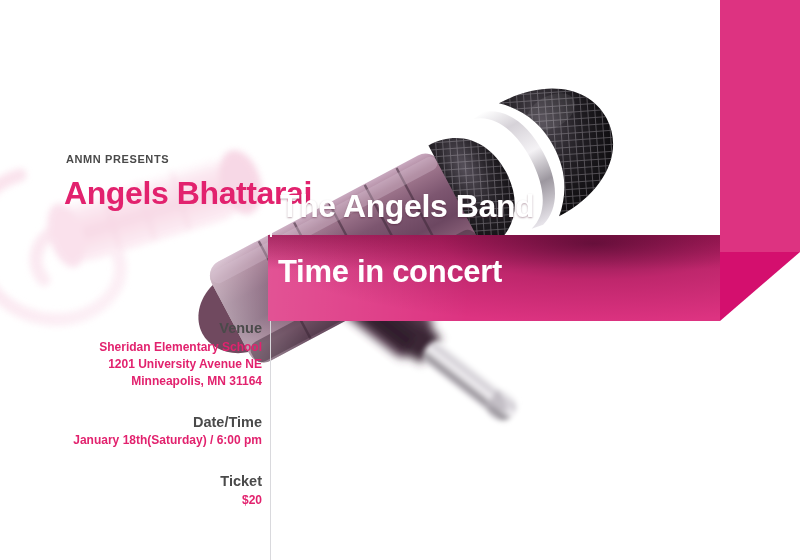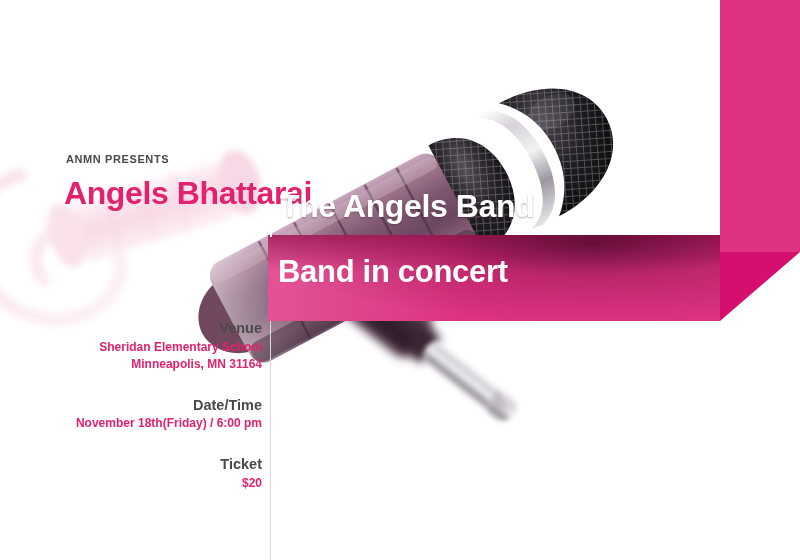--- a/index.html
+++ b/index.html
@@ -321,31 +321,32 @@
   <div class="pink-right-col"></div>
   <div class="pink-band"></div>
   <div class="pink-band-right"></div>
 
   <div class="v-rule-title"></div>
   <div class="v-rule-details"></div>
 
   <div class="presents">ANMN PRESENTS</div>
   <div class="artist">Angels Bhattarai</div>
   <div class="band">The Angels Band</div>
-  <div class="live">Band in concert</div>
+  <div class="live">Time in concert</div>
 
   <div class="details">
     <div class="det-group">
       <div class="det-label">Venue</div>
       <div class="det-value">Sheridan Elementary School</div>
+      <div class="det-value">1201 University Avenue NE</div>
       <div class="det-value">Minneapolis, MN 31164</div>
     </div>
     <div class="det-group">
       <div class="det-label">Date/Time</div>
-      <div class="det-value">November 18th(Friday) / 6:00 pm</div>
+      <div class="det-value">January 18th(Saturday) / 6:00 pm</div>
     </div>
     <div class="det-group last">
       <div class="det-label">Ticket</div>
       <div class="det-value">$20</div>
     </div>
   </div>
 
 </div>
 
 </body></html>

